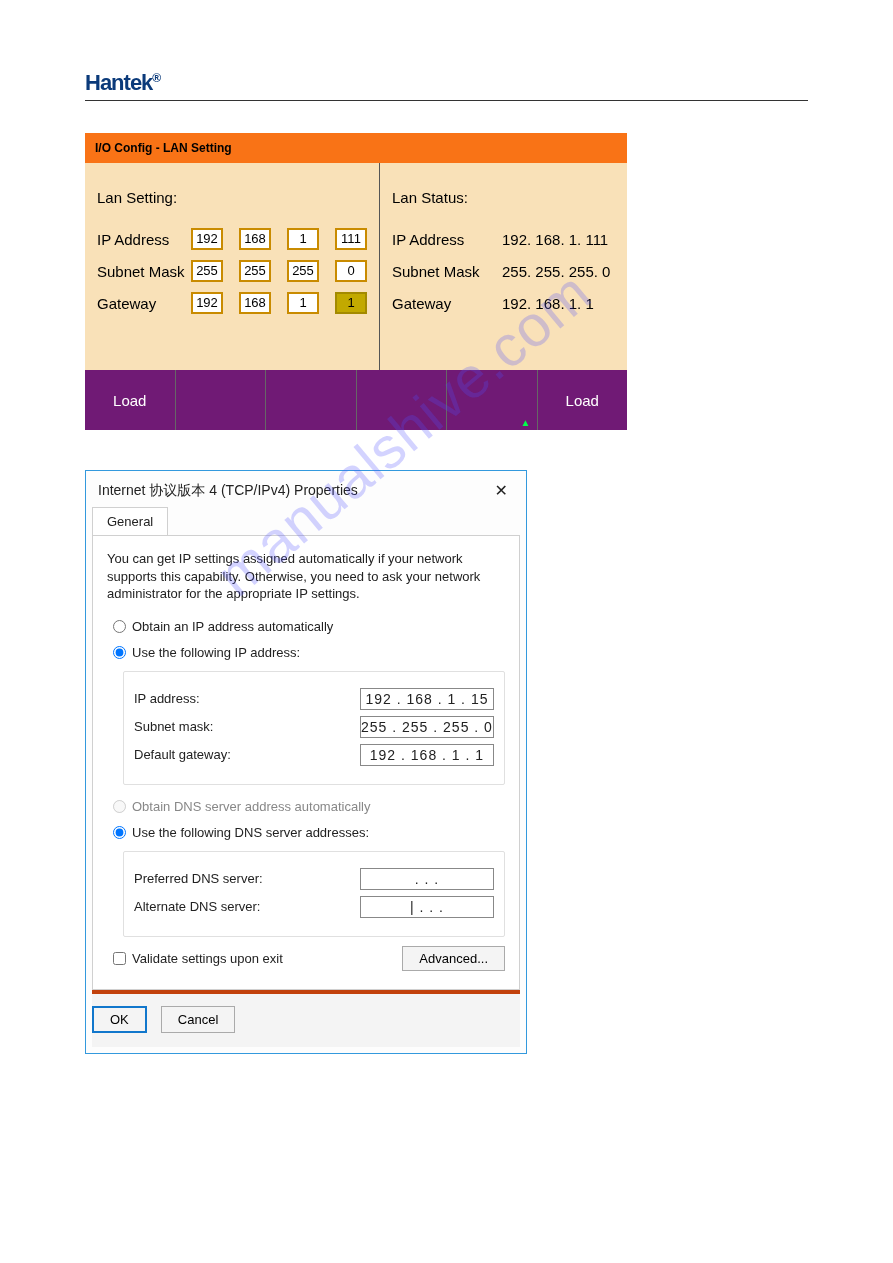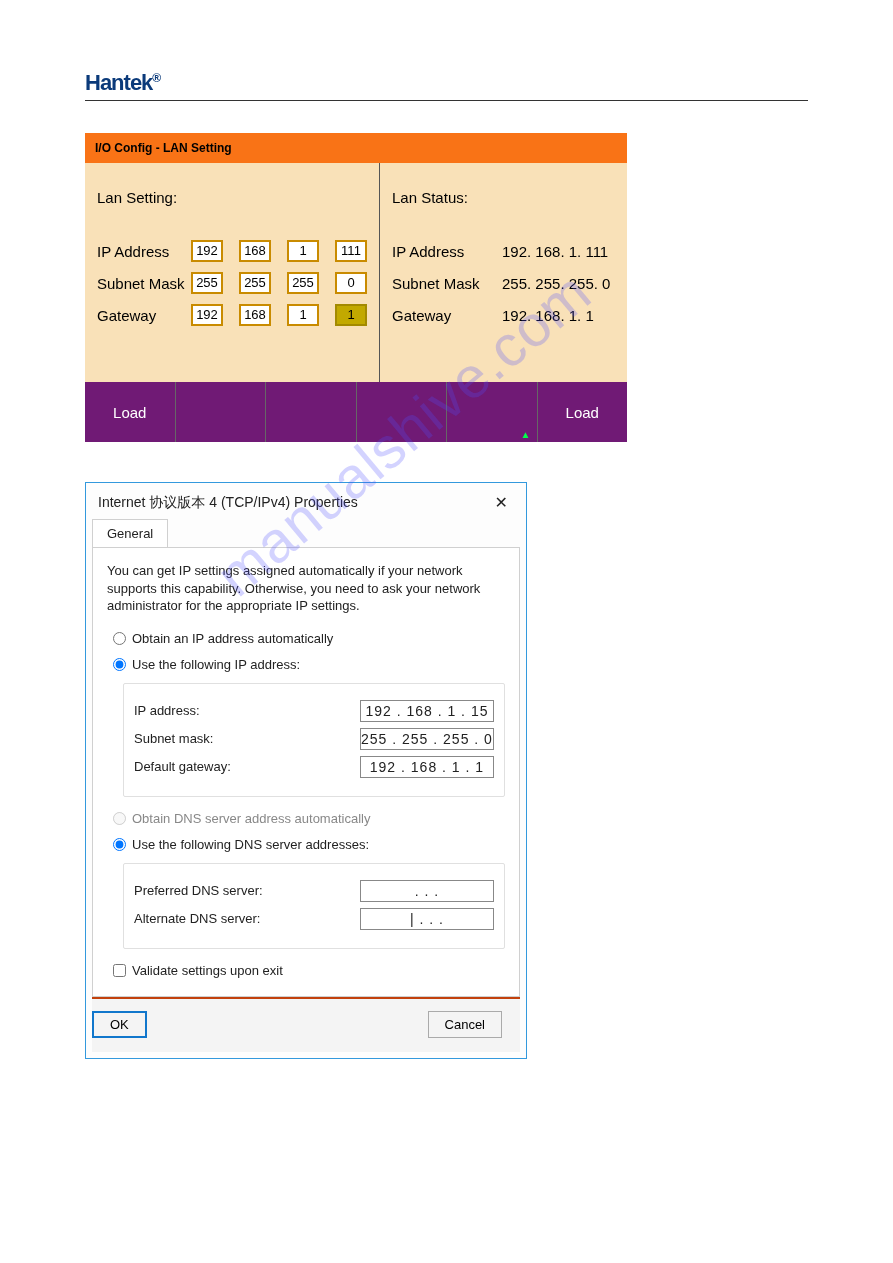--- a/index.html
+++ b/index.html
@@ -44,21 +44,21 @@
   }
   .lan-body {
     display: flex;
   }
   .lan-col {
     padding: 26px 12px 46px 12px;
   }
   .lan-col.left  { width: 270px; border-right: 1px solid #555; }
   .lan-col.right { flex: 1; }
   .lan-section-head {
-    margin-bottom: 34px;
+    margin-bottom: 22px;
   }
   .lan-row {
     display: flex;
     align-items: center;
     margin-bottom: 10px;
     height: 22px;
   }
   .lan-label { width: 98px; }
   .octets { display: flex; gap: 16px; }
   .octet {
@@ -192,25 +192,25 @@
     background: #f4f4f4;
     padding: 4px 16px;
     font-size: 13px;
     cursor: pointer;
   }
   .btn.primary {
     border: 2px solid #1177cc;
   }
   .win-buttons {
     display: flex;
-    justify-content: space-between;
-    gap: 31px;
+    justify-content: flex-start;
+    gap: 14px;
     padding: 12px 18px 14px 0;
     background: #f4f4f4;
-    border-top: 2px solid #c2410c;
+    border-top: 4px solid #c2410c;
     margin: 0 6px 6px 6px;
   }
 
   
   .watermark {
     position: absolute;
     top: 400px;
     left: 170px;
     font-size: 58px;
     color: rgba(80,80,255,0.25);
@@ -353,20 +353,23 @@
           <div class="ip-row">
             <div class="ip-row-label">Alternate DNS server:</div>
             <div class="ip-input">|      .       .       .</div>
           </div>
         </div>
 
         <label class="checkbox-row">
           <input type="checkbox" style="">
           <span>Validate settings upon exit</span>
         </label>
+        <div class="advanced-row">
+          <button class="btn">Advanced...</button>
+        </div>
       </div>
     </div>
 
     <div class="win-buttons">
       <button class="btn primary">OK</button>
       <button class="btn">Cancel</button>
     </div>
   </div>
 
 </div>

